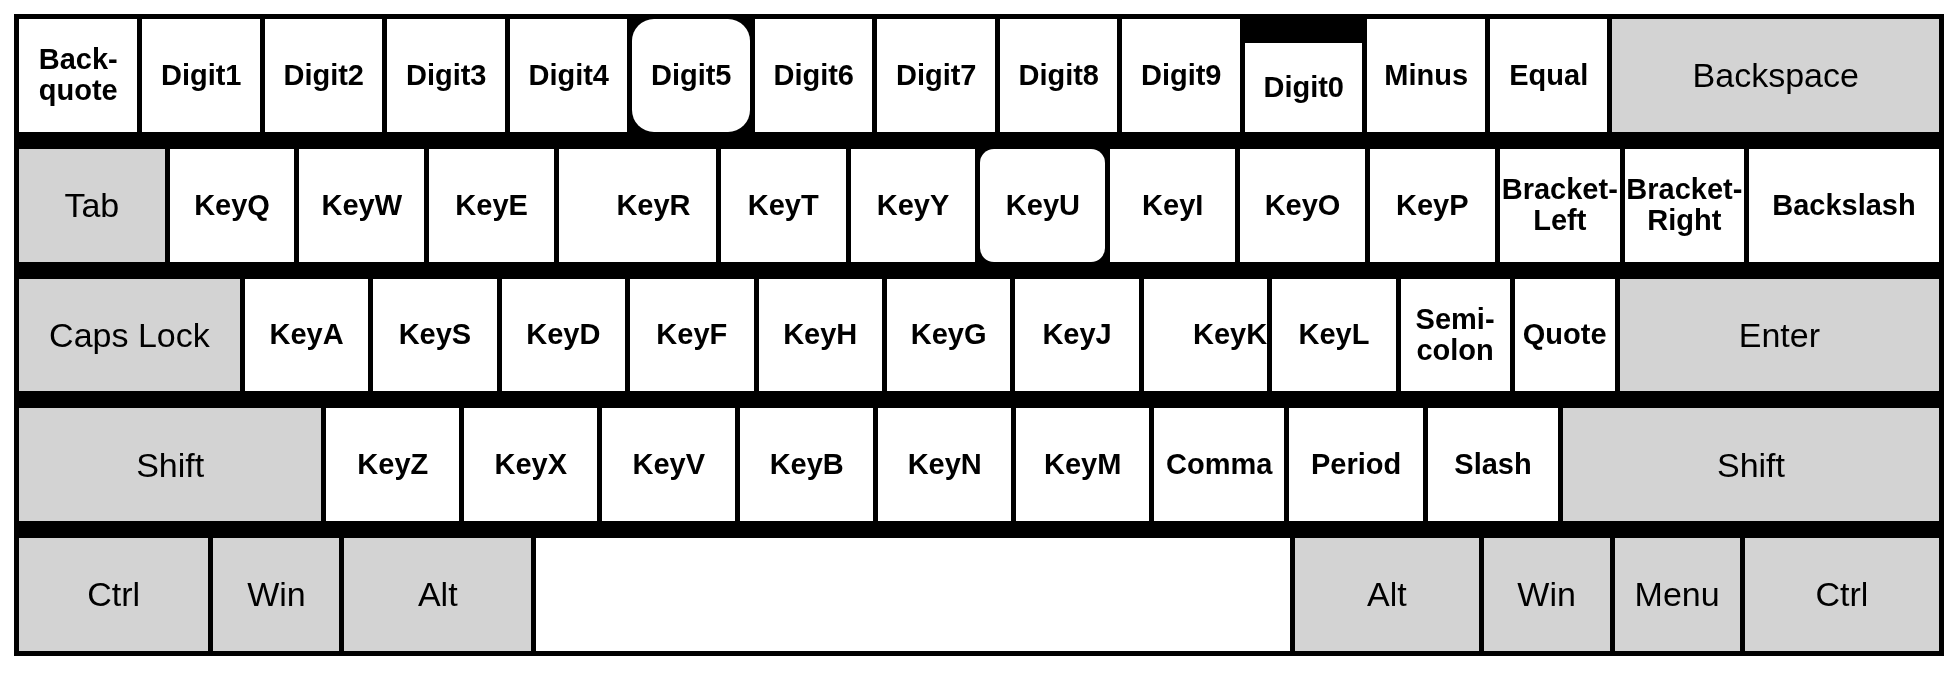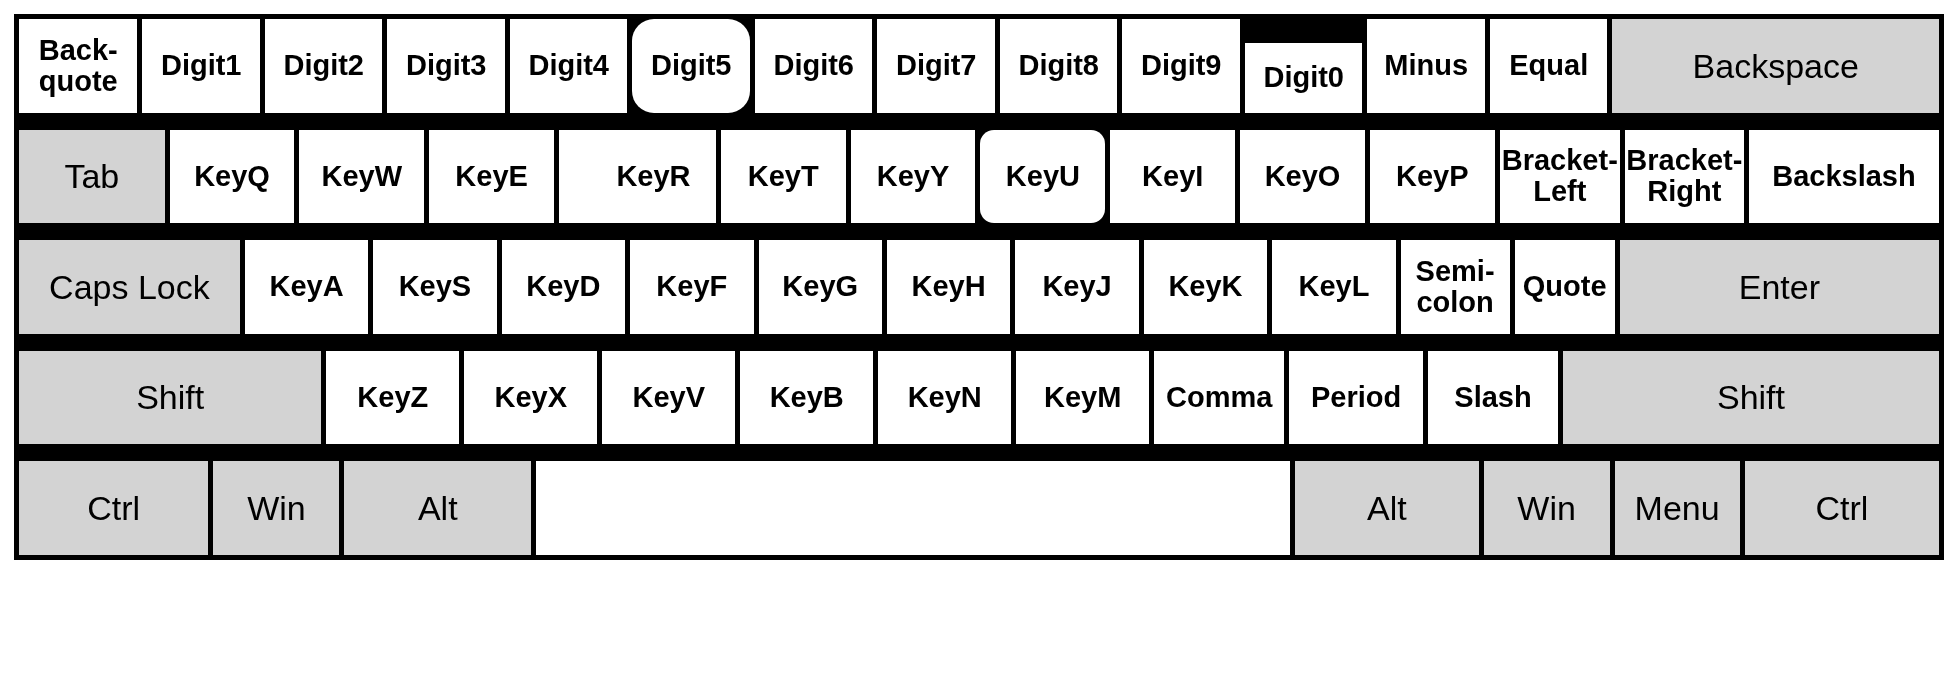--- a/index.html
+++ b/index.html
@@ -8,21 +8,21 @@
     background: var(--page-bg, #ffffff);
     width: 1958px;
     height: 682px;
     font-family: "Liberation Sans", sans-serif;
   }
   .keyboard {
     position: absolute;
     left: 14px;
     top: 14px;
     width: 1930px;
-    height: 546px;
+    height: 642px;
     box-sizing: border-box;
     background: var(--border-color, #000000);
     padding: 5px;
     display: flex;
     flex-direction: column;
     gap: 17px;
   }
   .kb-row {
     flex: 1 1 0;
     display: flex;
@@ -92,24 +92,24 @@
       <div class="key" style="flex-grow: 126;"><span>Bracket-
 Right</span></div>
       <div class="key" style="flex-grow: 201;"><span>Backslash</span></div>
     </div>
     <div class="kb-row">
       <div class="key modifier" style="flex-grow: 229;"><span>Caps Lock</span></div>
       <div class="key" style="flex-grow: 128;"><span>KeyA</span></div>
       <div class="key" style="flex-grow: 128;"><span>KeyS</span></div>
       <div class="key" style="flex-grow: 128;"><span>KeyD</span></div>
       <div class="key" style="flex-grow: 128;"><span>KeyF</span></div>
+      <div class="key" style="flex-grow: 128;"><span>KeyH</span></div>
       <div class="key" style="flex-grow: 128;"><span>KeyG</span></div>
-      <div class="key" style="flex-grow: 128;"><span>KeyH</span></div>
       <div class="key" style="flex-grow: 128;"><span>KeyJ</span></div>
-      <div class="key" style="flex-grow: 128;"><span>KeyK</span></div>
+      <div class="key" style="flex-grow: 128; text-align: right;"><span>KeyK</span></div>
       <div class="key" style="flex-grow: 128;"><span>KeyL</span></div>
       <div class="key" style="flex-grow: 113;"><span>Semi-
 colon</span></div>
       <div class="key" style="flex-grow: 104;"><span>Quote</span></div>
       <div class="key modifier" style="flex-grow: 331;"><span>Enter</span></div>
     </div>
     <div class="kb-row">
       <div class="key modifier" style="flex-grow: 291;"><span>Shift</span></div>
       <div class="key" style="flex-grow: 128;"><span>KeyZ</span></div>
       <div class="key" style="flex-grow: 128;"><span>KeyX</span></div>

